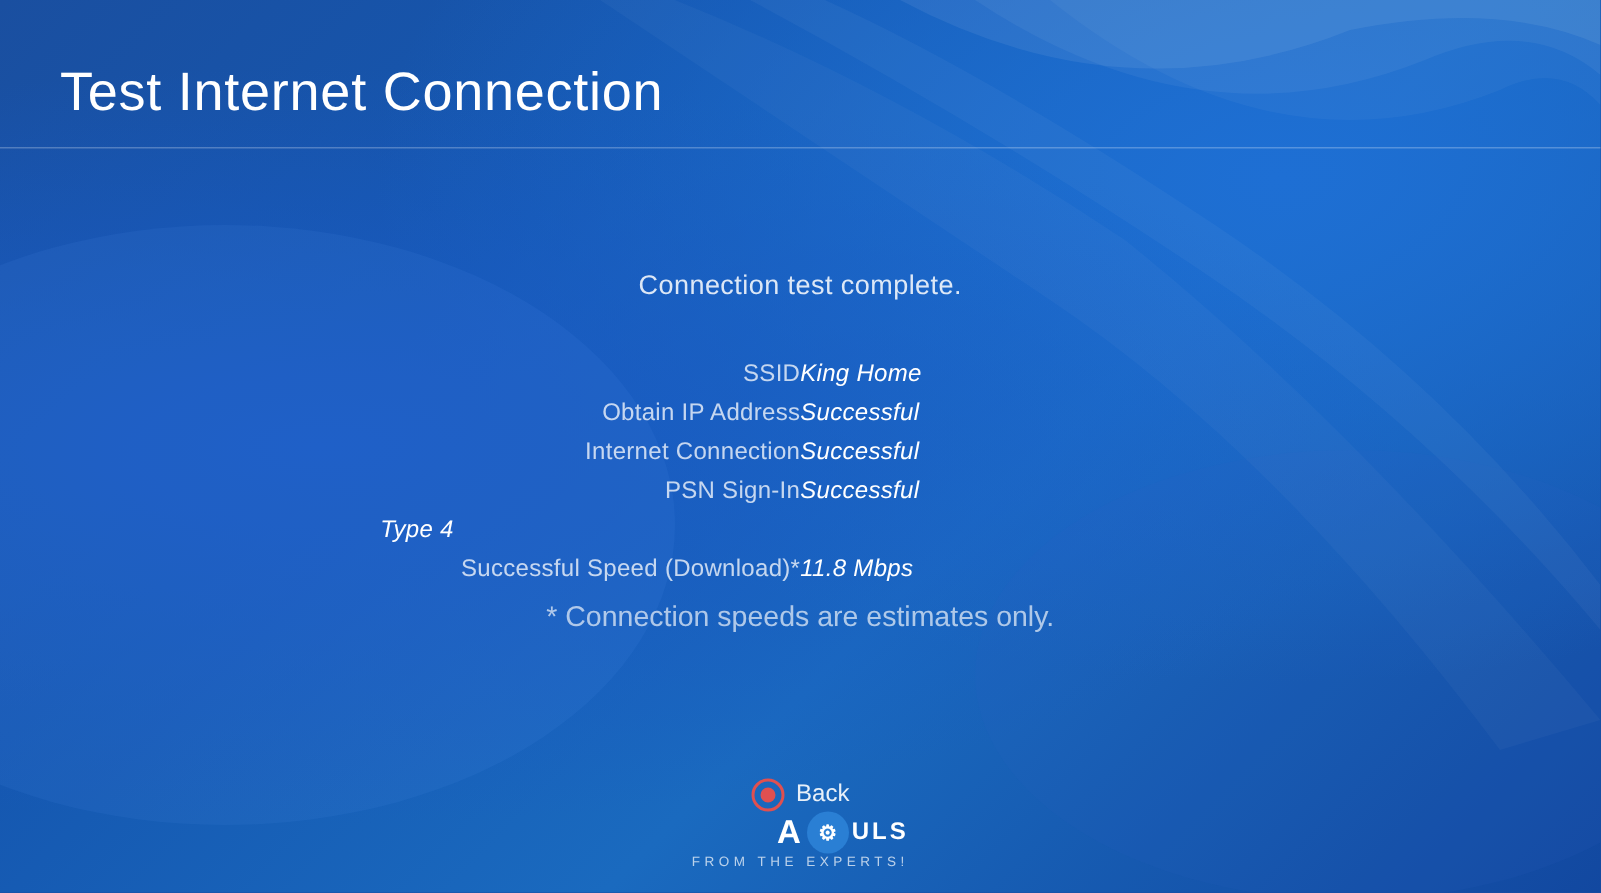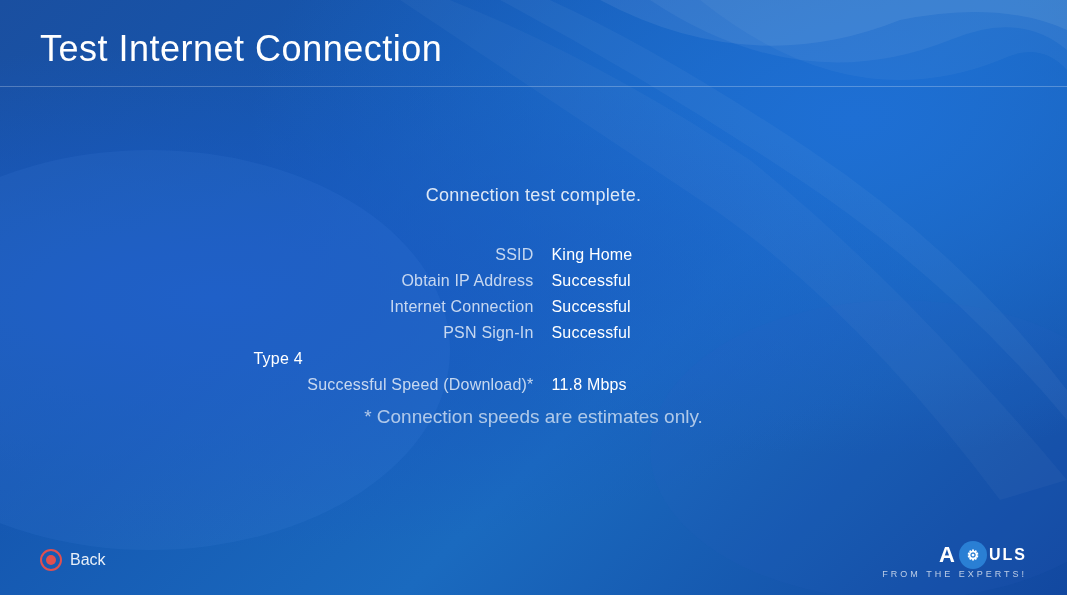--- a/index.html
+++ b/index.html
@@ -39,20 +39,21 @@
       width: 100%;
       height: 100%;
     }
 
     .content {
       position: absolute;
       inset: 0;
       z-index: 2;
       display: flex;
       flex-direction: column;
+      margin-top: 12px;
     }
 
     
     .title-area {
       padding: 28px 40px 16px 40px;
       border-bottom: 1px solid rgba(255,255,255,0.25);
     }
 
     .page-title {
       font-size: 36px;
@@ -81,56 +82,58 @@
     .results-table {
       display: flex;
       flex-direction: column;
       gap: 8px;
       width: 560px;
     }
 
     .result-row {
       display: flex;
       flex-direction: row;
-      gap: 18px;
+      gap: 0;
     }
 
     .result-label {
       flex: 0 0 280px;
       text-align: right;
       font-size: 16px;
       color: rgba(255,255,255,0.75);
       letter-spacing: 0.2px;
     }
 
     .result-value {
       flex: 1;
       font-size: 16px;
       color: rgba(255,255,255,0.95);
       letter-spacing: 0.2px;
+      font-style: italic;
     }
 
     .result-value.success {
       color: #ffffff;
     }
 
     .footnote {
       margin-top: 12px;
       font-size: 19px;
       color: rgba(255,255,255,0.65);
       text-align: center;
       width: 560px;
     }
 
     
     .footer {
       padding: 16px 40px;
       display: flex;
       align-items: center;
       justify-content: space-between;
+      flex-direction: column;
     }
 
     .back-button {
       display: flex;
       align-items: center;
       gap: 8px;
       cursor: pointer;
     }
 
     .circle-icon {

